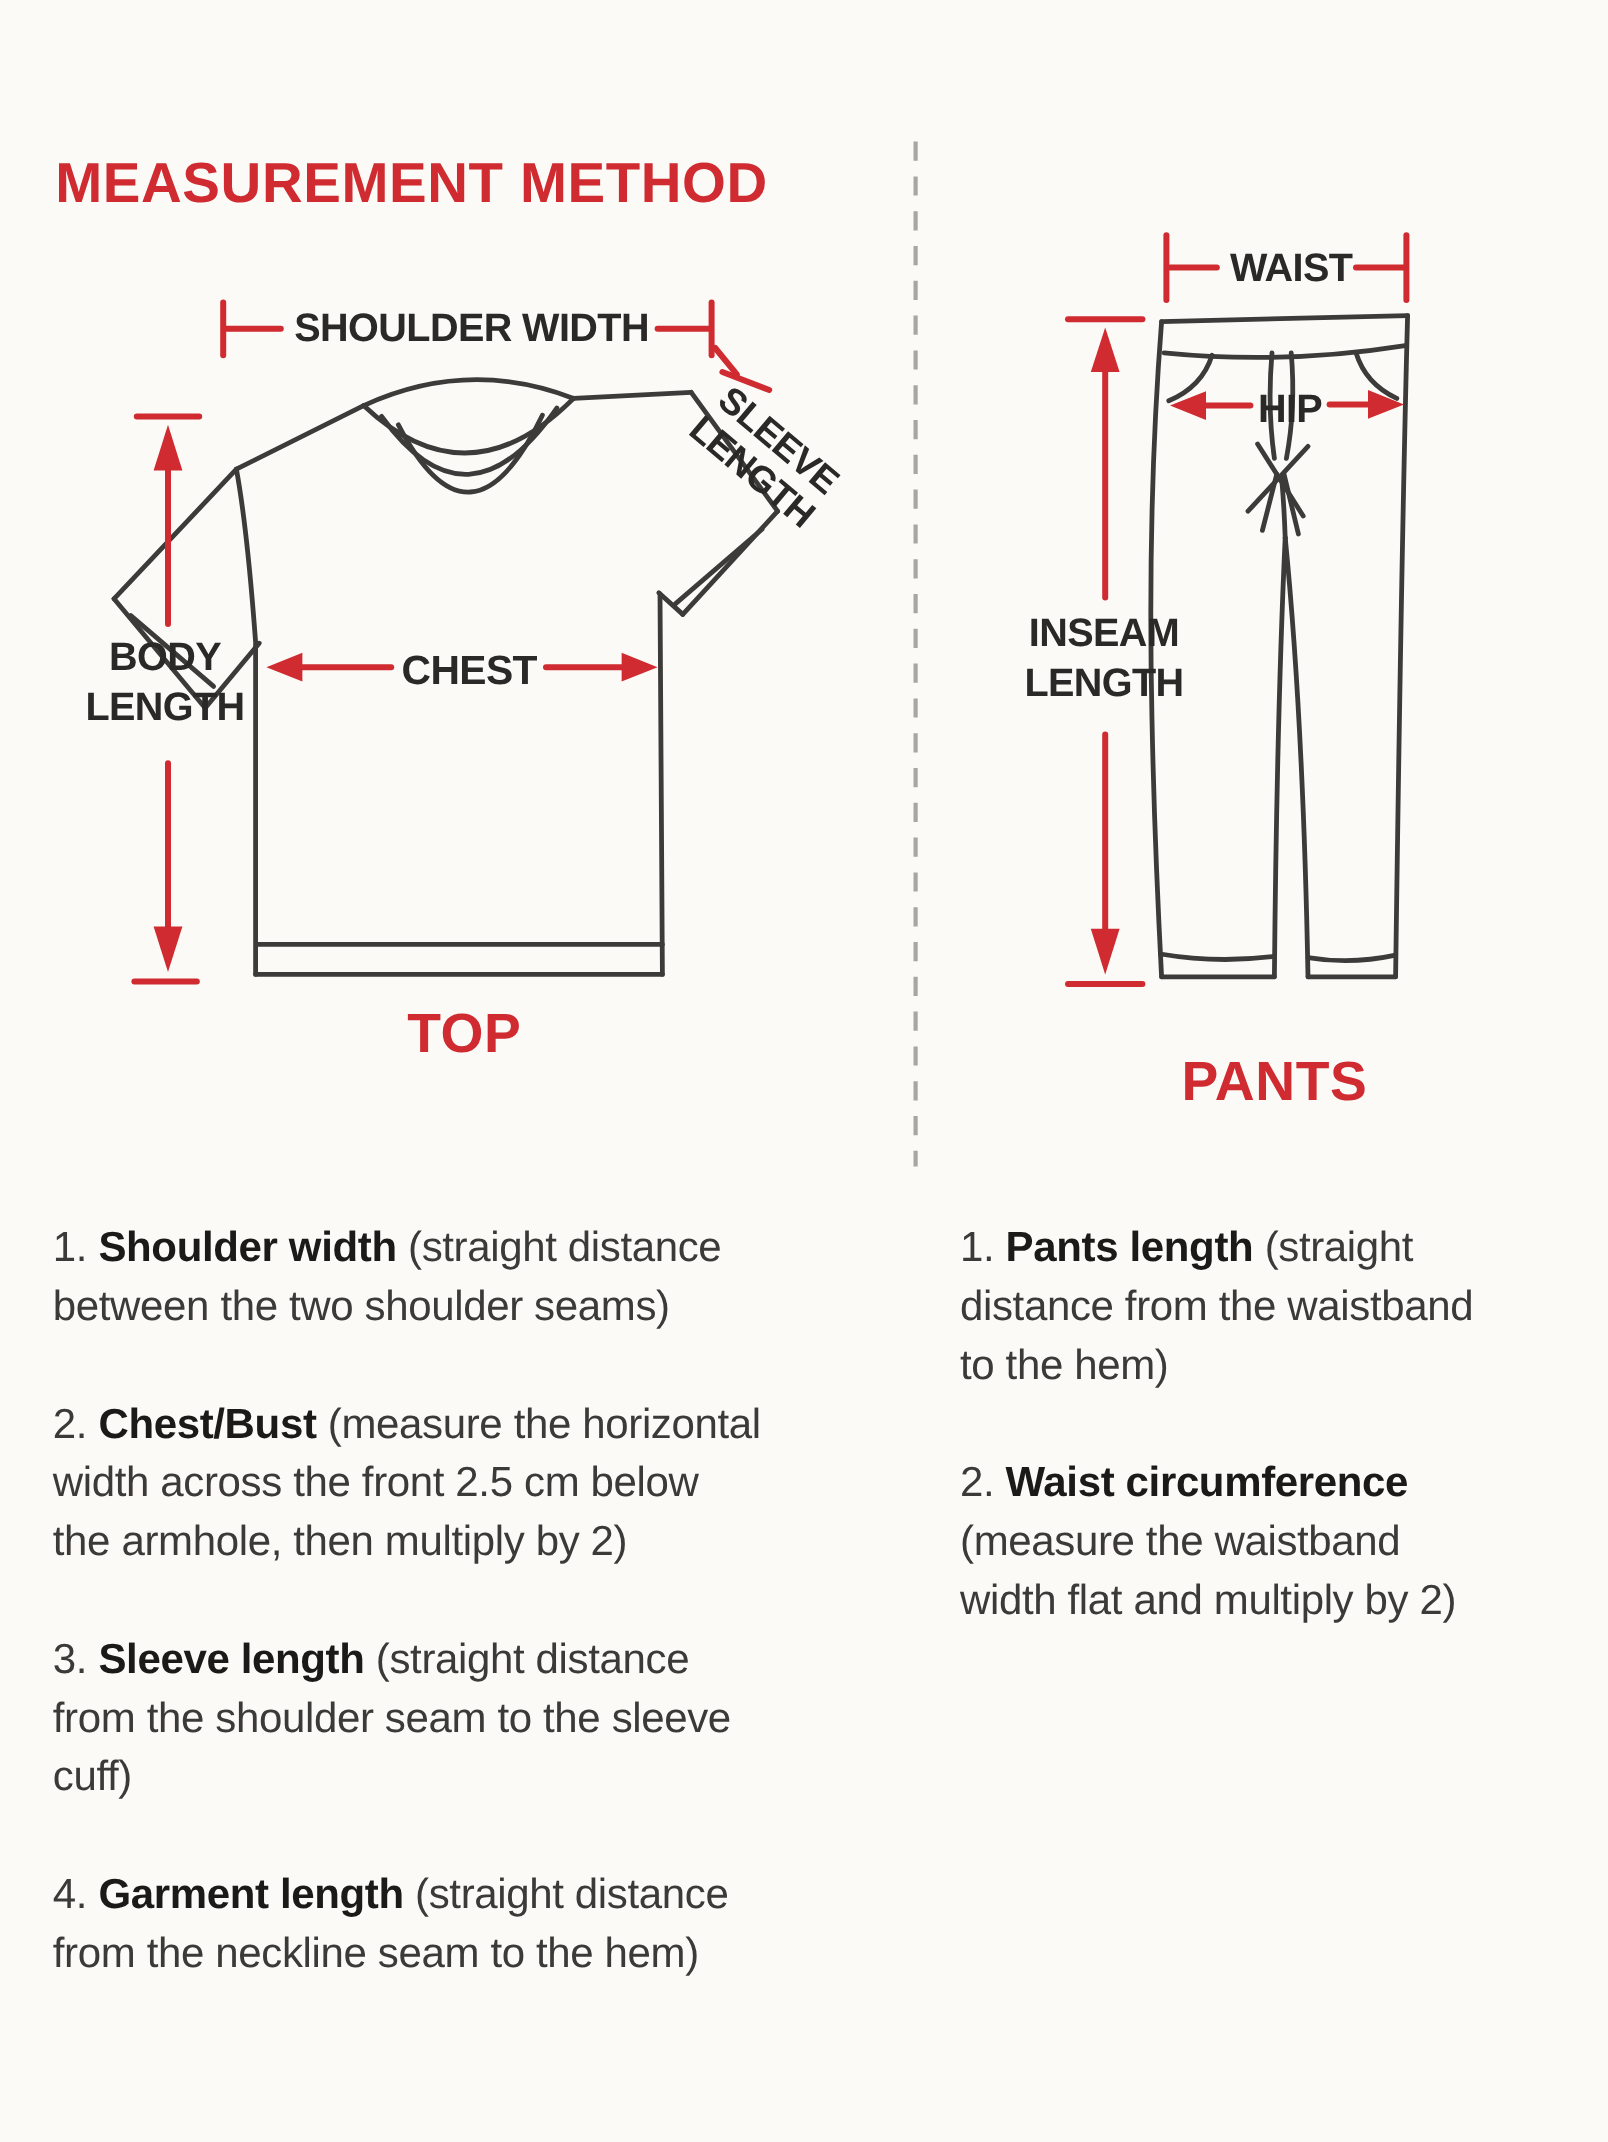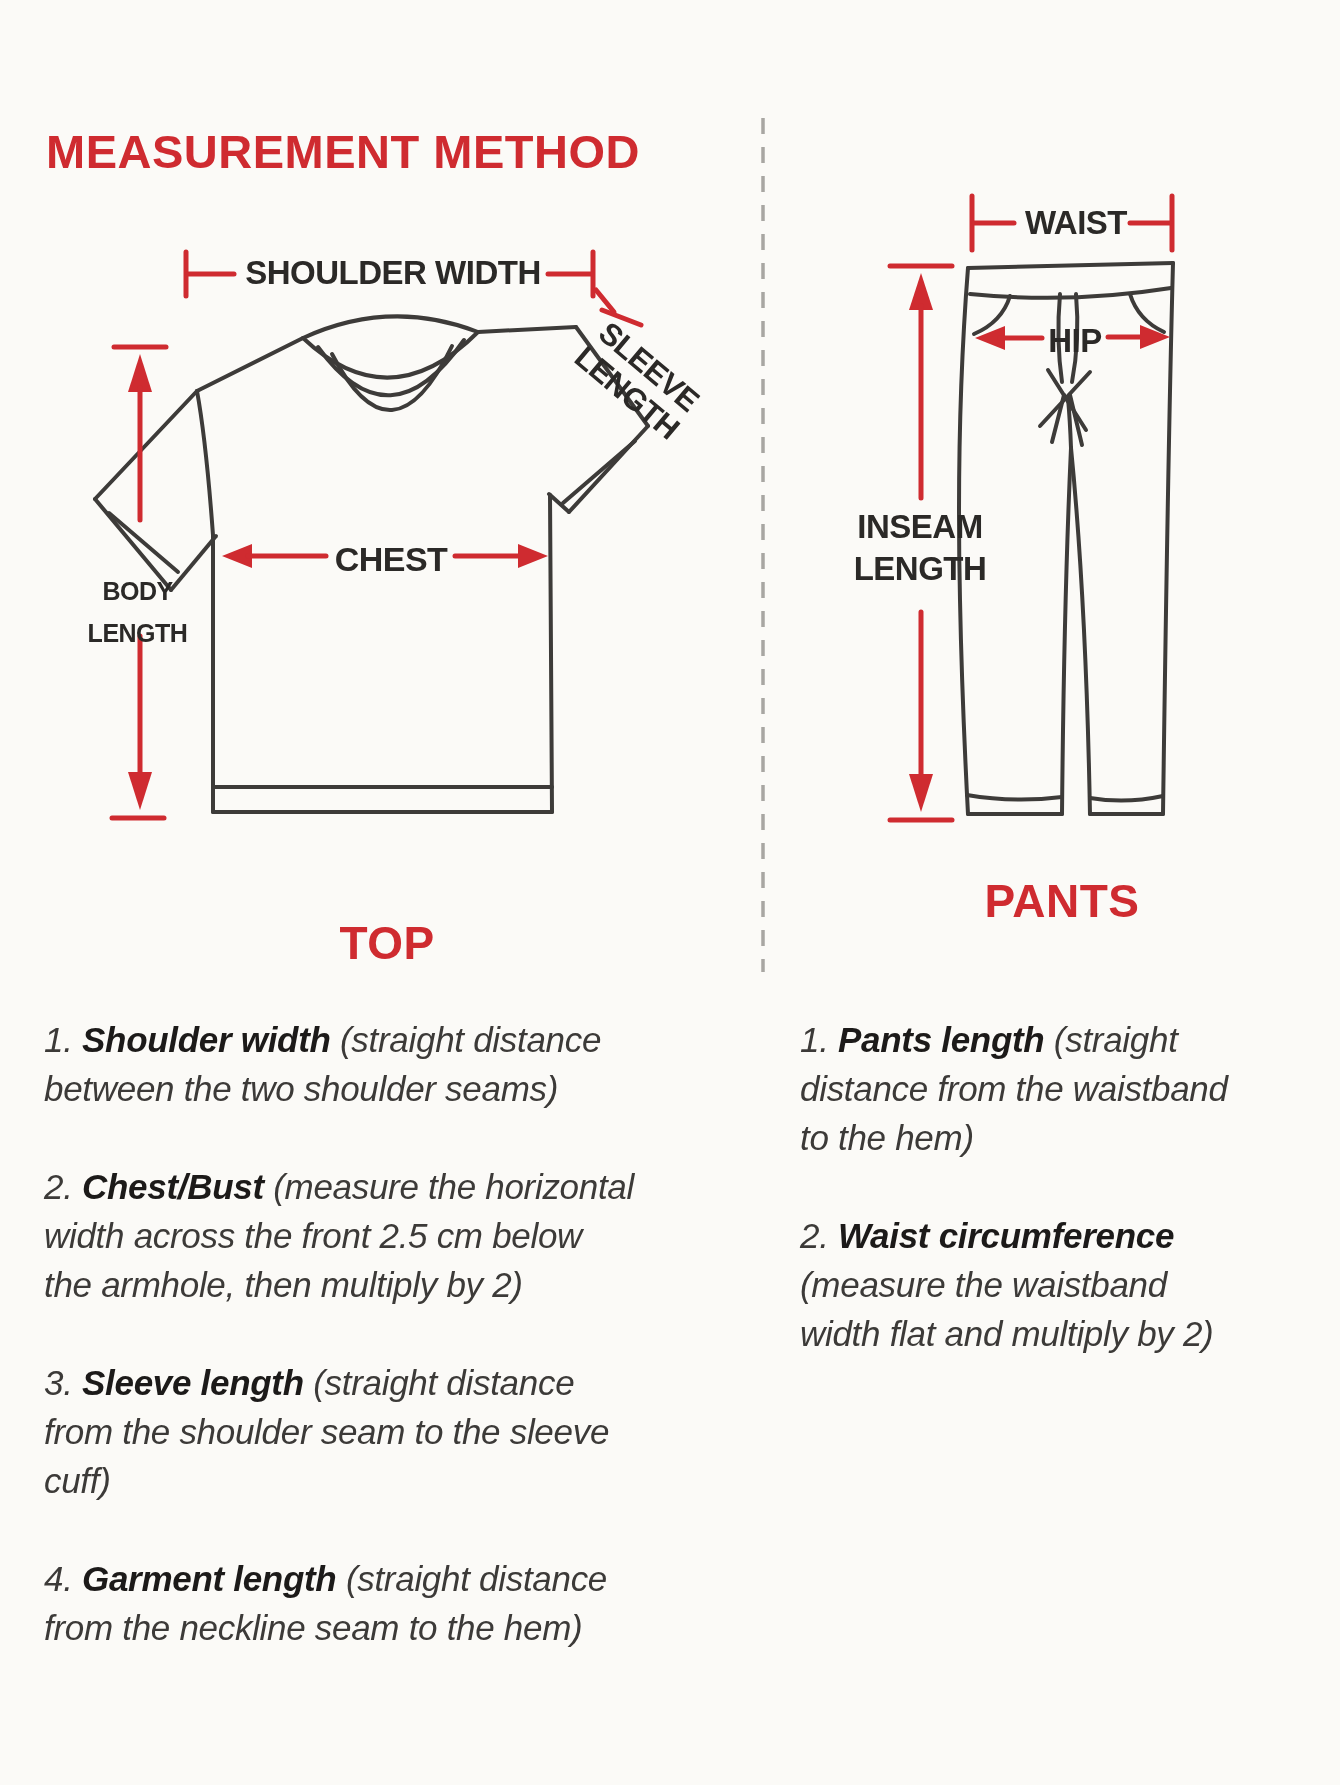--- a/index.html
+++ b/index.html
@@ -6,31 +6,31 @@
   .page{position:relative;width:1340px;height:1785px;background:#fbfaf7;overflow:hidden;
         font-family:"Liberation Sans",sans-serif;}
   .art{position:absolute;left:0;top:0;width:1340px;height:1785px;}
   .abs{position:absolute;}
   .title{left:46px;top:124px;font-size:47px;font-weight:800;letter-spacing:.5px;color:#cf2b30;}
   .lbl{font-weight:700;color:#2b2927;text-align:center;letter-spacing:-.5px;line-height:42px;}
   .lbl-shoulder{left:234px;top:252px;width:318px;font-size:33px;}
   .lbl-sleeve{left:602px;top:306px;width:150px;font-size:31px;line-height:34px;
               transform:rotate(40deg);transform-origin:0 0;}
   .lbl-chest{left:330px;top:538px;width:122px;font-size:34px;}
-  .lbl-body{left:60px;top:526px;width:155px;font-size:25px;margin-top:44px;}
+  .lbl-body{left:60px;top:526px;width:155px;font-size:33px;}
   .lbl-waist{left:1018px;top:202px;width:116px;font-size:33px;text-align:center;}
   .lbl-hip{left:1042px;top:320px;width:66px;font-size:33px;}
   .lbl-inseam{left:840px;top:506px;width:160px;font-size:33px;}
   .section-heading{font-size:46px;font-weight:800;color:#cf2b30;text-align:center;letter-spacing:.5px;}
-  .heading-top{left:322px;top:916px;width:130px;text-align:center;}
+  .heading-top{left:322px;top:834px;width:130px;text-align:center;}
   .heading-pants{left:984px;top:874px;width:156px;}
   .instructions{font-size:35px;line-height:49px;color:#3c3a38;letter-spacing:-.3px;}
   .col-left{left:44px;top:966px;width:606px;}
   .col-right{left:800px;top:966px;width:436px;}
-  .instr-item{white-space:pre-line;margin:0;font-style:italic;}
+  .instr-item{white-space:pre-line;margin:0;}
   .term{font-weight:700;color:#1c1a19;}
 </style>
 </head>
 <body>
 
 <div class="page">
 
   <svg class="art" viewBox="0 0 1340 1785" xmlns="http://www.w3.org/2000/svg">
 
     <line x1="763" y1="118" x2="763" y2="972" stroke="#a8a6a2" stroke-width="3.5" stroke-dasharray="16 13"></line>

